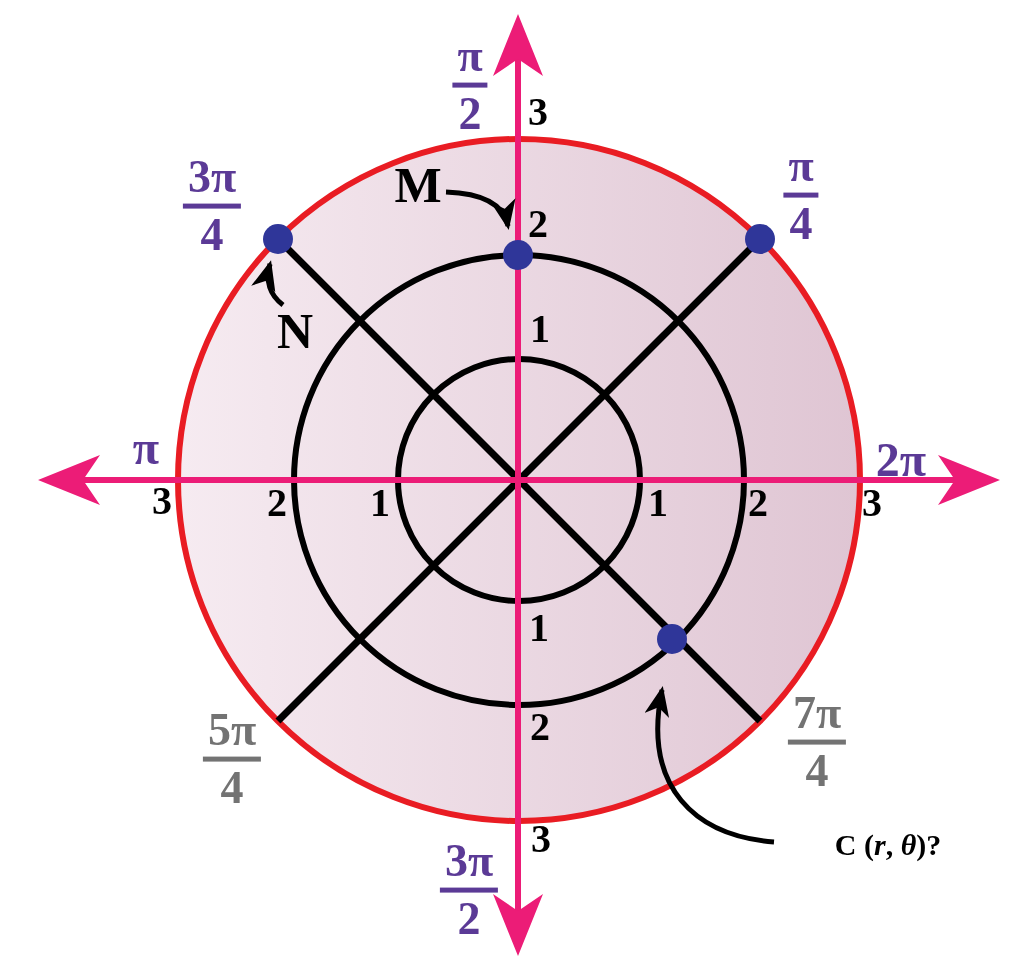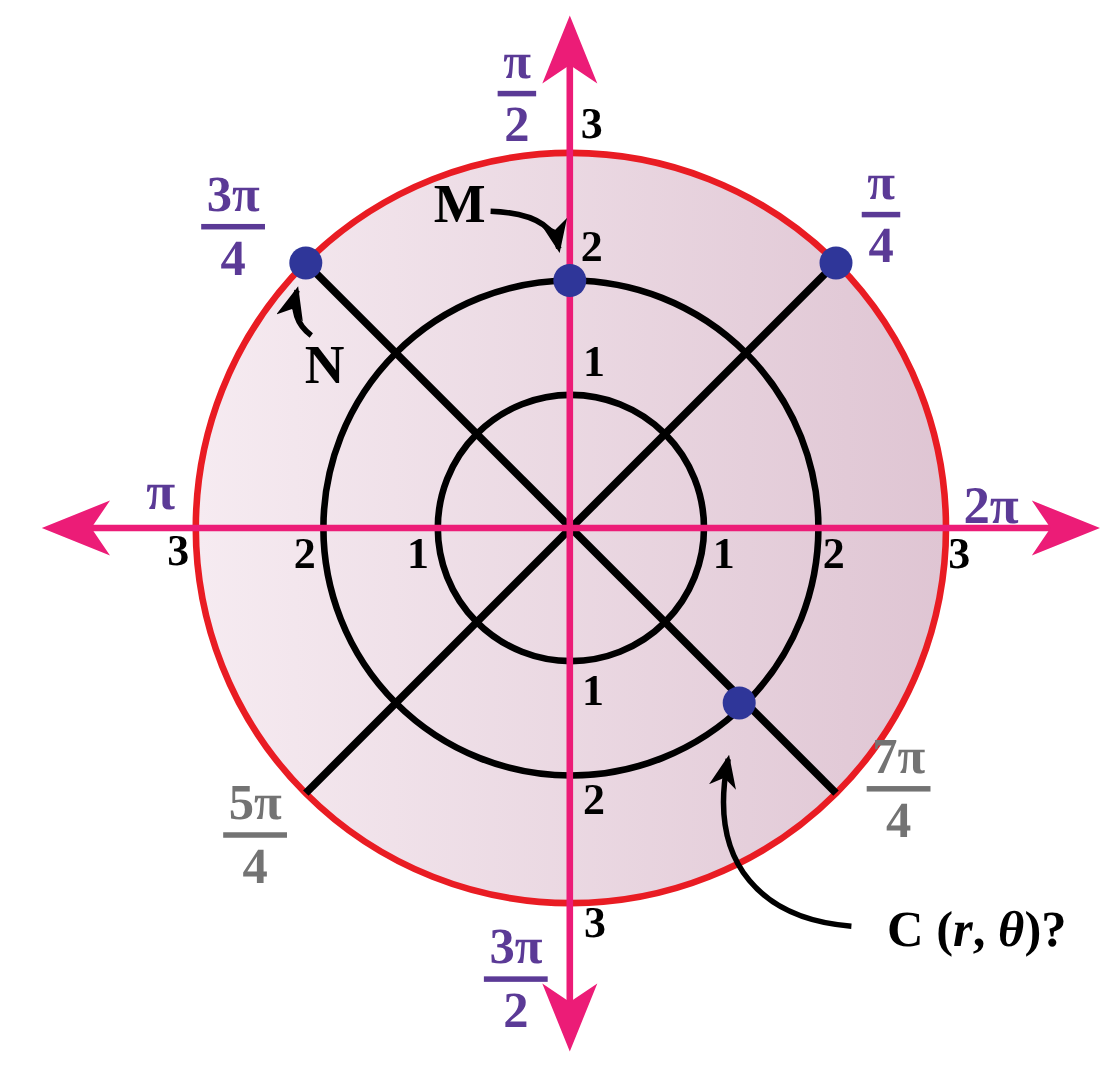--- a/index.html
+++ b/index.html
@@ -24,21 +24,21 @@
     position:absolute;
     transform:translate(-50%,-50%);
     display:flex;flex-direction:column;align-items:center;
     font-weight:bold;font-size:46px;line-height:1.02;
   }
   .frac .num,.frac .den{padding:0 5px;}
   .frac .bar{align-self:stretch;height:5px;background:currentColor;margin:3px 0;border:0;}
   .single{font-size:48px;}
   .tick{font-size:40px;color:#000;}
   .ptlabel{font-size:50px;color:#000;}
-  .clabel{font-size:46px;color:#000;}
+  .clabel{font-size:30px;color:#000;}
   .clabel .it{font-style:italic;}
 </style>
 </head>
 <body>
 
 <div class="stage">
 
   <svg width="1018" height="969" viewBox="0 0 1018 969">
     <defs>
       <linearGradient id="fillGrad" x1="0" y1="0" x2="1" y2="0">
@@ -96,21 +96,21 @@
   <div class="lbl purple single" style="left:146px;top:448px">π</div>
 
   <div class="lbl purple single" style="left:901px;top:460px">2π</div>
 
   <div class="frac green" style="left:232px;top:759px">
     <span class="num">5π</span>
     <i class="bar"></i>
     <span class="den">4</span>
   </div>
 
-  <div class="frac green" style="left:817px;top:717px">
+  <div class="frac green" style="left:817px;top:742px">
     <span class="num">7π</span>
     <i class="bar"></i>
     <span class="den">4</span>
   </div>
 
   <div class="frac purple" style="left:469px;top:890px">
     <span class="num">3π</span>
     <i class="bar"></i>
     <span class="den">2</span>
   </div>

